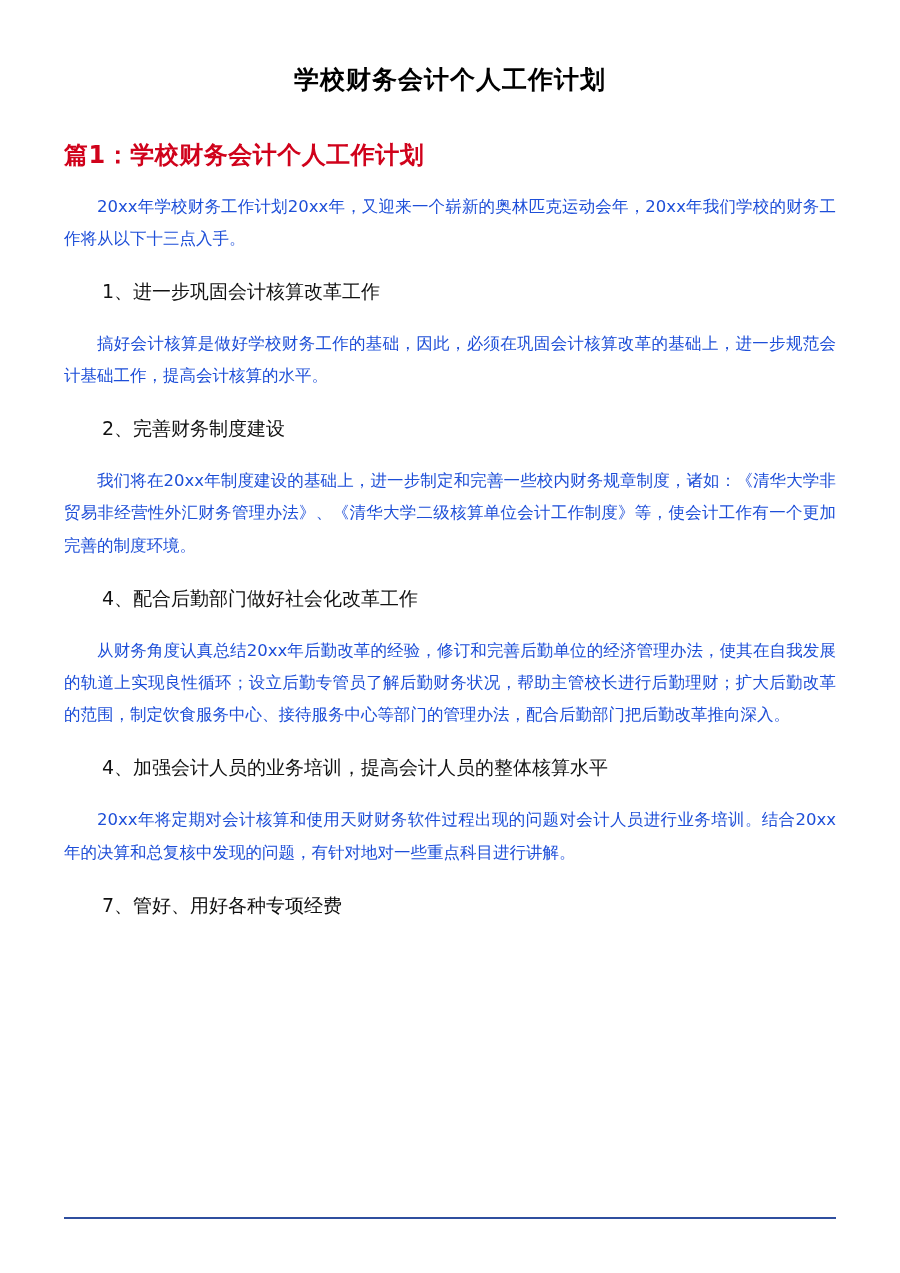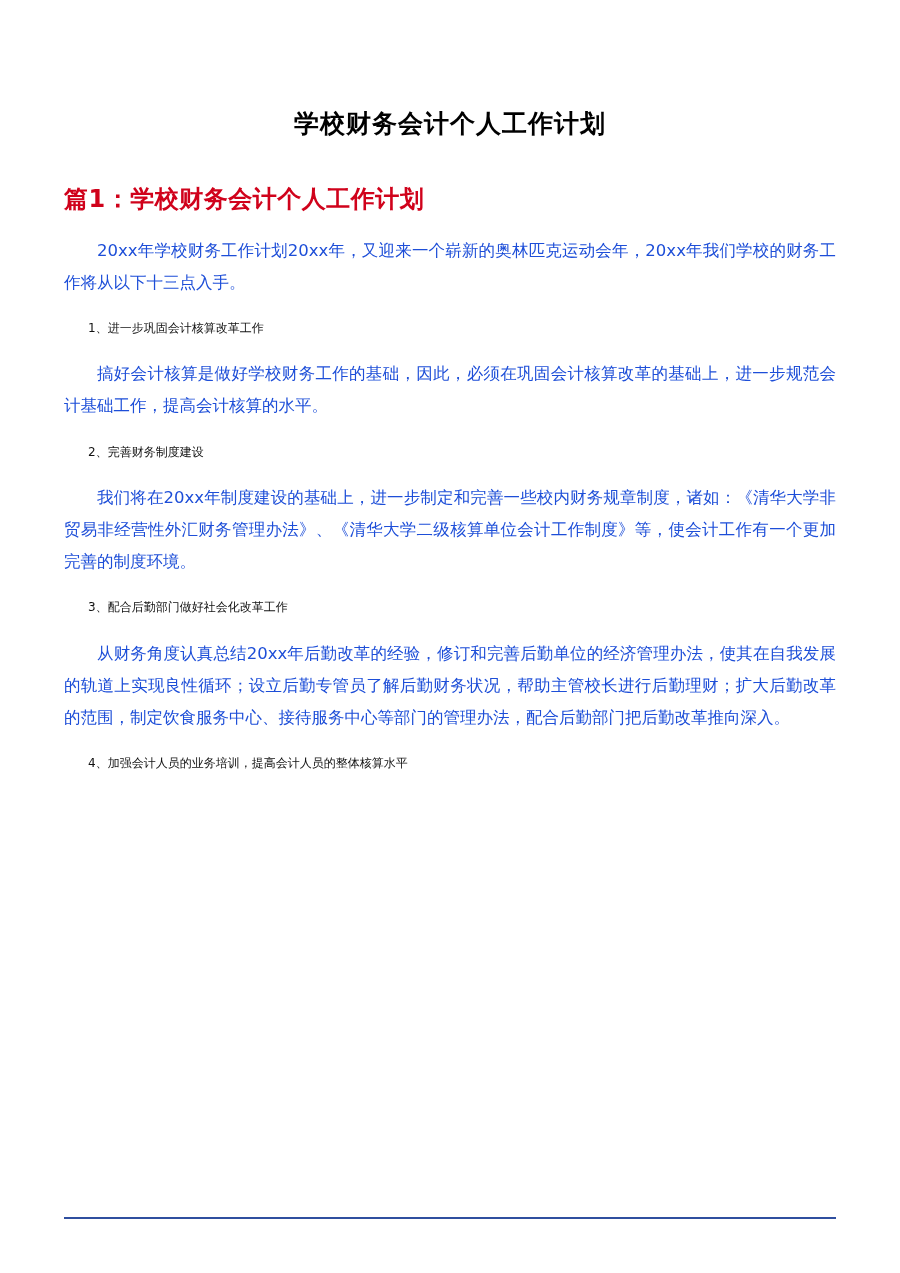--- a/index.html
+++ b/index.html
@@ -22,21 +22,21 @@
     padding: 0 64px;
     position: relative;
   }
   .doc-title {
     text-align: center;
     font-size: 25px;
     font-weight: bold;
     letter-spacing: 1px;
     color: #000000;
     margin: 0;
-    padding-top: 108px;
+    padding-top: 64px;
     line-height: 1.3;
   }
   .section-heading {
     color: #d0021b;
     font-size: 24px;
     font-weight: bold;
     letter-spacing: 0.5px;
     margin: 40px 0 0 0;
     line-height: 1.5;
   }
@@ -44,21 +44,21 @@
     font-size: 16.5px;
     line-height: 1.95;
     margin: 18px 0 0 0;
     text-align: justify;
     color: #1d4ed8;
   }
   .para.indent {
     text-indent: 2em;
   }
   .list-item {
-    font-size: 12px;
+    font-size: 19px;
     line-height: 1.95;
     margin: 18px 0 0 0;
     text-indent: 2em;
     color: #111111;
   }
   .footer-rule {
     position: absolute;
     left: 64px;
     right: 64px;
     bottom: 54px;
@@ -73,18 +73,20 @@
 
   <h1 class="doc-title">学校财务会计个人工作计划</h1>
 
   <h2 class="section-heading">篇1：学校财务会计个人工作计划</h2>
 
   <div class="para indent">20xx年学校财务工作计划20xx年，又迎来一个崭新的奥林匹克运动会年，20xx年我们学校的财务工作将从以下十三点入手。</div>
   <div class="list-item">1、进一步巩固会计核算改革工作</div>
   <div class="para indent">搞好会计核算是做好学校财务工作的基础，因此，必须在巩固会计核算改革的基础上，进一步规范会计基础工作，提高会计核算的水平。</div>
   <div class="list-item">2、完善财务制度建设</div>
   <div class="para indent">我们将在20xx年制度建设的基础上，进一步制定和完善一些校内财务规章制度，诸如：《清华大学非贸易非经营性外汇财务管理办法》、《清华大学二级核算单位会计工作制度》等，使会计工作有一个更加完善的制度环境。</div>
-  <div class="list-item">3、配合后勤部门做好社会化改革工作</div>
+  <div class="list-item">4、配合后勤部门做好社会化改革工作</div>
   <div class="para indent">从财务角度认真总结20xx年后勤改革的经验，修订和完善后勤单位的经济管理办法，使其在自我发展的轨道上实现良性循环；设立后勤专管员了解后勤财务状况，帮助主管校长进行后勤理财；扩大后勤改革的范围，制定饮食服务中心、接待服务中心等部门的管理办法，配合后勤部门把后勤改革推向深入。</div>
   <div class="list-item">4、加强会计人员的业务培训，提高会计人员的整体核算水平</div>
+  <div class="para indent">20xx年将定期对会计核算和使用天财财务软件过程出现的问题对会计人员进行业务培训。结合20xx年的决算和总复核中发现的问题，有针对地对一些重点科目进行讲解。</div>
+  <div class="list-item">7、管好、用好各种专项经费</div>
 
   <div class="footer-rule"></div>
 </div>
 
 </body></html>

